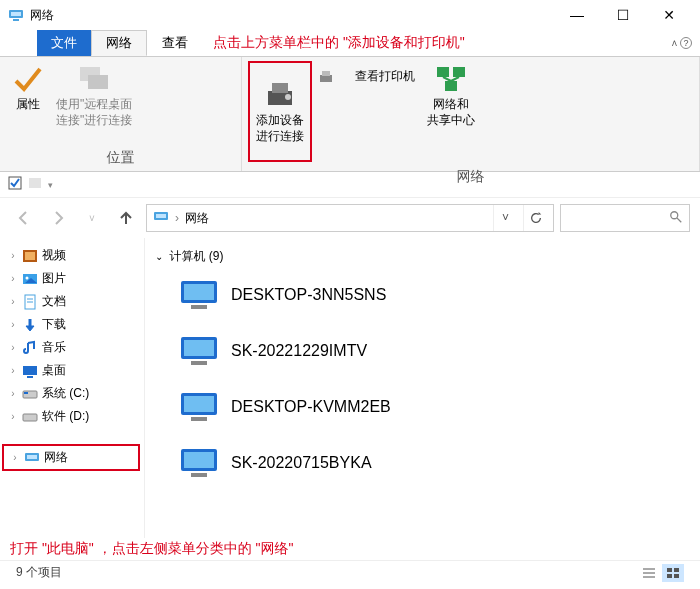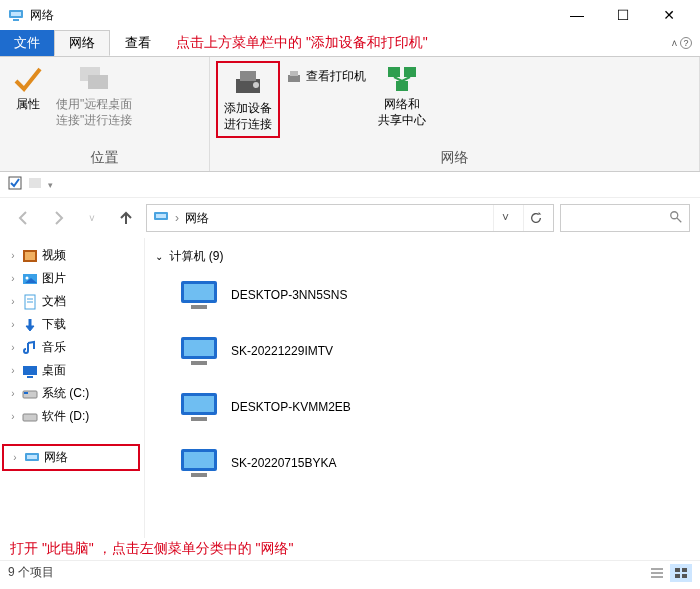--- a/index.html
+++ b/index.html
@@ -7,36 +7,36 @@
 
   
   .titlebar { height: 30px; display: flex; align-items: center; padding: 0 8px; }
   .titlebar .win-icon { width: 16px; height: 16px; margin-right: 6px; }
   .titlebar .title { font-size: 12px; }
   .titlebar .spacer { flex: 1; }
   .titlebar .ctl { width: 46px; height: 30px; display: flex; align-items: center; justify-content: center; font-size: 14px; cursor: default; }
 
   
   .tabsrow { height: 26px; display: flex; align-items: stretch; }
-  .file-tab { background: #1e6cce; color: #fff; padding: 0 14px; display: flex; align-items: center; font-size: 13px; }
+  .file-tab { background: #1e6cce; color: #fff; padding: 0 14px; display: flex; align-items: center; font-size: 13px; margin-left: 37px; }
   .tab { padding: 0 14px; display: flex; align-items: center; font-size: 13px; border: 1px solid transparent; }
   .tab.active { background: #f5f5f5; border: 1px solid #ccc; border-bottom-color: #f5f5f5; }
   .tabsrow .annot { color: #d9001b; margin-left: 10px; display: flex; align-items: center; font-size: 14px; }
   .tabsrow .expand { margin-left: auto; margin-right: 8px; display: flex; align-items: center; color: #555; font-size: 10px; }
 
   
   .ribbon { background: #f5f5f5; border-top: 1px solid #ccc; border-bottom: 1px solid #ccc; height: 116px; display: flex; }
   .rgroup { border-right: 1px solid #ddd; display: flex; flex-direction: column; }
   .rgroup-body { flex: 1; display: flex; align-items: flex-start; padding: 4px 6px; }
   .rgroup-label { text-align: center; font-size: 14px; color: #555; padding: 2px 0 4px; }
   .ritem { display: flex; flex-direction: column; align-items: center; justify-content: flex-start; padding: 2px 6px; font-size: 12px; text-align: center; line-height: 1.3; }
   .ritem .ricon { width: 32px; height: 32px; margin-bottom: 2px; display:flex; align-items:center; justify-content:center;}
-  .ritem.highlight { border: 2px solid #d9001b; padding: 4px 6px; }
+  .ritem.highlight { border: 2px solid #d9001b; padding: 16px 6px; }
   .ritem.small-col { align-items: flex-start; }
-  .smallrow { display: flex; align-items: center; gap: 4px; padding: 2px 0; font-size: 12px; }
+  .smallrow { display: flex; align-items: center; gap: 21px; padding: 2px 0; font-size: 12px; }
   .smallrow .sicon { width: 16px; height: 16px; display:inline-flex; align-items:center; justify-content:center; }
 
   
   .qat { height: 26px; display: flex; align-items: center; padding: 0 8px; gap: 6px; border-bottom: 1px solid #eee; }
   .qat svg { width:14px; height:14px; }
 
   
   .navrow { height: 40px; display: flex; align-items: center; padding: 0 10px; gap: 6px; }
   .navbtn { width: 28px; height: 28px; display:flex; align-items:center; justify-content:center; color:#555; }
   .navbtn.disabled { color:#bbb; }
@@ -49,26 +49,26 @@
   
   .main { display:flex; height: 300px; }
   .sidebar { width: 145px; border-right: 1px solid #eee; padding: 6px 0; overflow:hidden; }
   .tree-item { display:flex; align-items:center; gap:4px; padding: 3px 4px 3px 8px; font-size: 12px; }
   .tree-item .chev { width:10px; color:#888; font-size:10px; display:inline-block; text-align:center;}
   .tree-item .ticon { width:16px; height:16px; display:inline-flex; align-items:center; justify-content:center; }
   .tree-item.highlight { border: 2px solid #d9001b; margin: 2px 4px 2px 2px; padding: 3px 4px 3px 6px; }
 
   .content { flex:1; padding: 6px 10px; overflow:hidden; }
   .group-header { display:flex; align-items:center; gap:6px; font-size:12px; padding:4px 0 8px; }
-  .comp-item { display:flex; align-items:center; gap:12px; padding: 6px 0 18px 24px; font-size:12px; }
+  .comp-item { display:flex; align-items:center; gap:12px; padding: 6px 0 18px 24px; font-size:16px; }
   .comp-item .cicon { width:40px; height:32px; }
 
   
   .bottom-annot { color:#d9001b; font-size:14px; padding: 2px 10px; }
-  .statusbar { height:24px; border-top:1px solid #eee; display:flex; align-items:center; padding:0 8px; font-size:12px; color:#444; }
+  .statusbar { height:24px; border-top:1px solid #eee; display:flex; align-items:center; padding:0 16px; font-size:12px; color:#444; }
   .statusbar .spacer3 { flex:1; }
   .statusbar .viewbtn { width:22px; height:18px; display:flex; align-items:center; justify-content:center; margin-left:2px; }
   .statusbar .viewbtn.active { background:#cde6ff; }
 
 </style>
 </head>
 <body>
 
 <div class="titlebar">
   <span class="win-icon">
@@ -90,21 +90,21 @@
   <div class="tab active">网络</div>
   <div class="tab">查看</div>
   <div class="annot">点击上方菜单栏中的 "添加设备和打印机"</div>
   <div class="expand">
     <span>˄</span>&nbsp;
     <span style="border:1px solid #888;border-radius:50%;width:12px;height:12px;display:inline-flex;align-items:center;justify-content:center;font-size:9px;">?</span>
   </div>
 </div>
 
 <div class="ribbon">
-  <div class="rgroup" style="width:210px">
+  <div class="rgroup" style="width:242px">
     <div class="rgroup-body">
       <div class="ritem">
         <div class="ricon">
           <svg viewBox="0 0 32 32">
               <polyline points="4,18 12,26 28,6" fill="none" stroke="#e08b1e" stroke-width="4"></polyline>
             </svg>
         </div>
         <span>属性</span>
       </div>
       <div class="ritem" style="opacity:.5">

